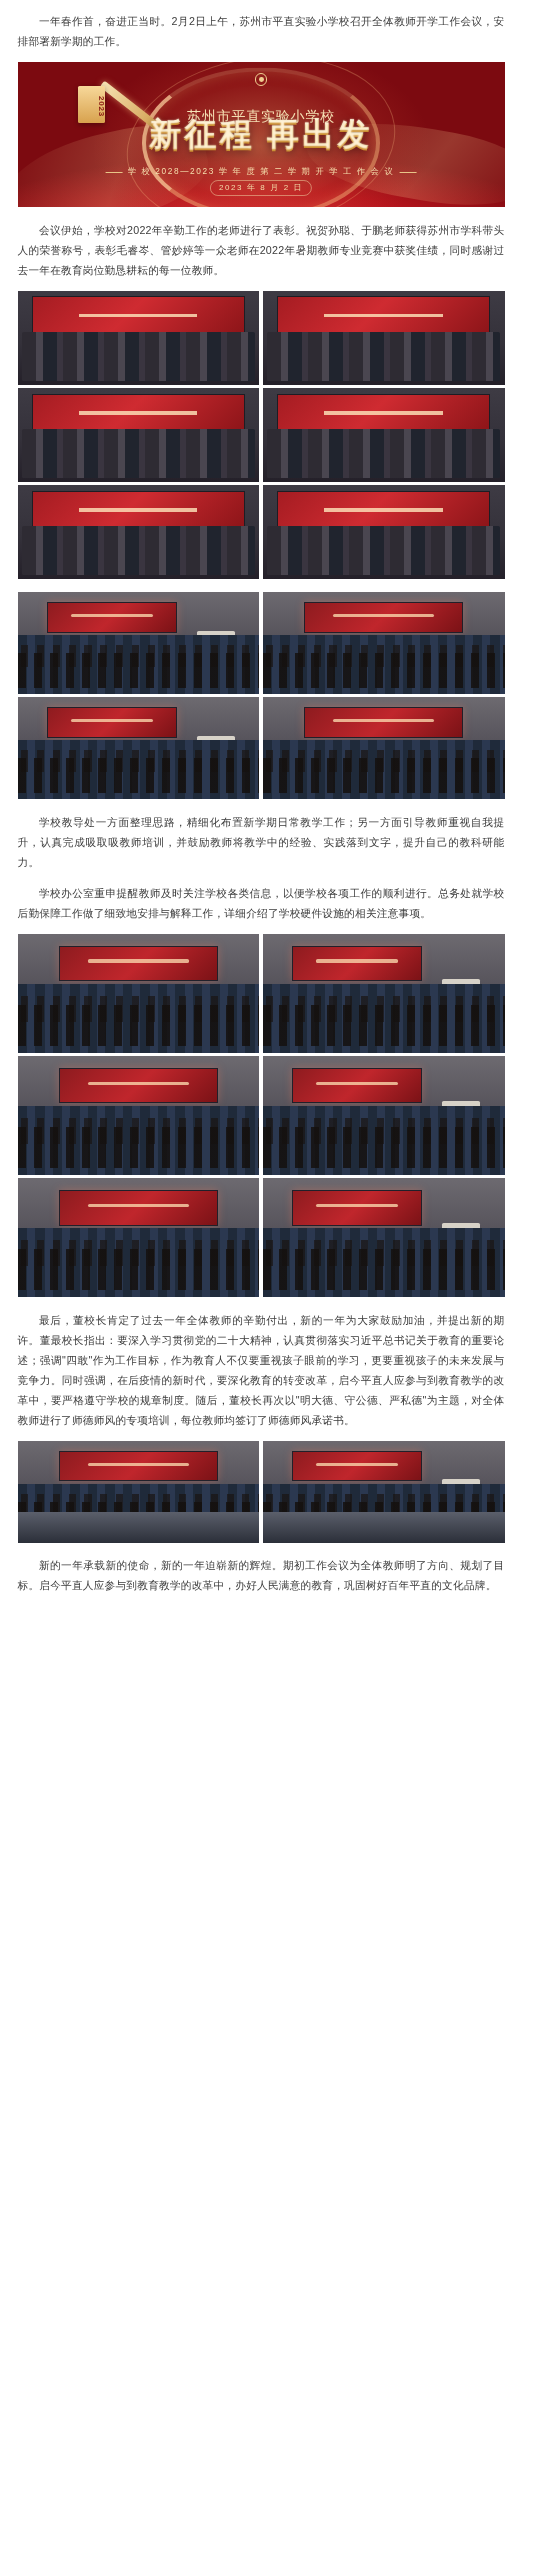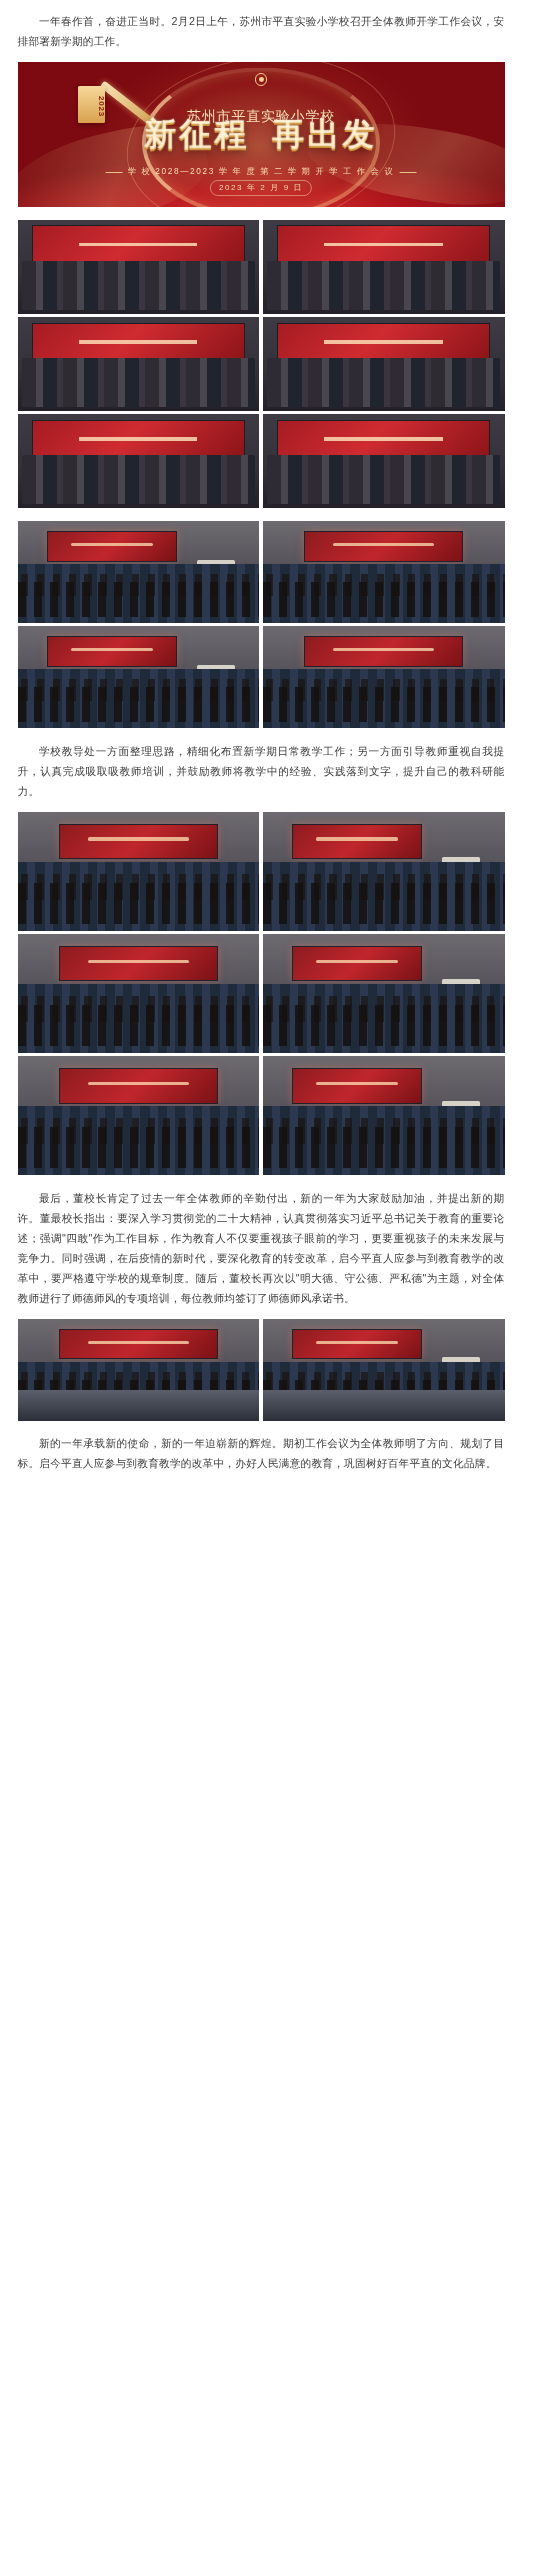--- a/index.html
+++ b/index.html
@@ -128,21 +128,21 @@
     position: absolute;
     left: 3.2px; top: 3.2px;
     width: 4.8px; height: 4.8px;
     border-radius: 50%;
     background: #f0cf92;
   }
   .banner .headline {
     position: absolute;
     left: 50%; top: 50%;
     transform: translate(-50%,-50%);
-    font-family: Liberation Mono, monospace;
+    font-family: Liberation Sans, sans-serif;
     font-weight: bold;
     font-size: 32px;
     letter-spacing: 3.2px;
     white-space: nowrap;
     color: #ffe9b9;
     text-shadow:
       0 0 1.6px #fff3d6,
       0 1.6px 0 #c98b2d,
       0 3.2px 8px rgba(0,0,0,0.55);
     background: linear-gradient(180deg, #fff6df 15%, #f3d190 55%, #d9a14b 100%);
@@ -322,23 +322,24 @@
     <div class="torch"></div>
     <div class="year">2023</div>
     <div class="logo">
       <span class="mark"></span>
       <span>苏州市平直实验小学校</span>
     </div>
     <div class="headline">新征程 再出发</div>
     <div class="subline">
       <span class="deco"></span><span>学 校 2028—2023 学 年 度 第 二 学 期 开 学 工 作 会 议</span><span class="deco"></span>
     </div>
-    <div class="datebar">2023 年 2 月 9 日</div>
+    <div class="datebar">2023 年 8 月 2 日</div>
   </div>
 
+  <p class="para">会议伊始，学校对2022年辛勤工作的老师进行了表彰。祝贺孙聪、于鹏老师获得苏州市学科带头人的荣誉称号，表彰毛睿岑、管妙婷等一众老师在2022年暑期教师专业竞赛中获奖佳绩，同时感谢过去一年在教育岗位勤恳耕耘的每一位教师。</p>
 
   <div class="grid g2">
     <div class="photo h2">
         <div class="scene stage">
           <div class="backdrop"></div>
           <div class="cards"></div>
           <div class="people"></div>
         </div>
       </div>
     <div class="photo h2">
@@ -414,20 +415,21 @@
           <div class="wall"></div>
           <div class="screen wide"></div>
           <div class="seats"></div>
           <div class="heads2"></div>
           <div class="heads"></div>
         </div>
       </div>
   </div>
 
   <p class="para">学校教导处一方面整理思路，精细化布置新学期日常教学工作；另一方面引导教师重视自我提升，认真完成吸取吸教师培训，并鼓励教师将教学中的经验、实践落到文字，提升自己的教科研能力。</p>
+  <p class="para">学校办公室重申提醒教师及时关注学校各类信息，以便学校各项工作的顺利进行。总务处就学校后勤保障工作做了细致地安排与解释工作，详细介绍了学校硬件设施的相关注意事项。</p>
 
   <div class="grid g2">
     <div class="photo h4">
         <div class="scene">
           <div class="wall"></div>
           <div class="screen wide"></div>
           <div class="seats"></div>
           <div class="heads2"></div>
           <div class="heads"></div>
         </div>

